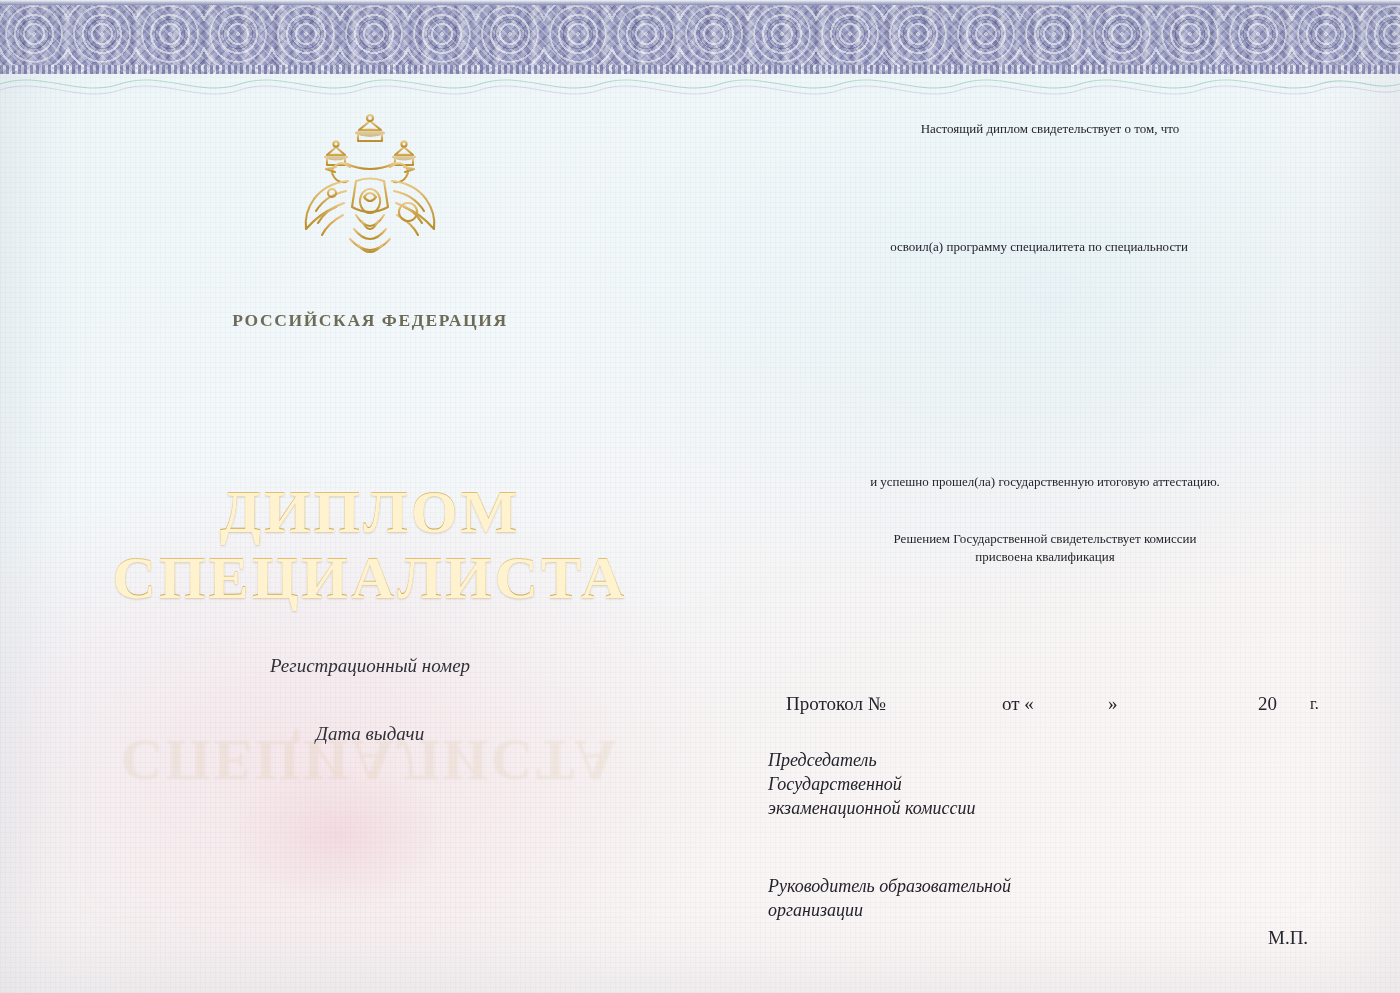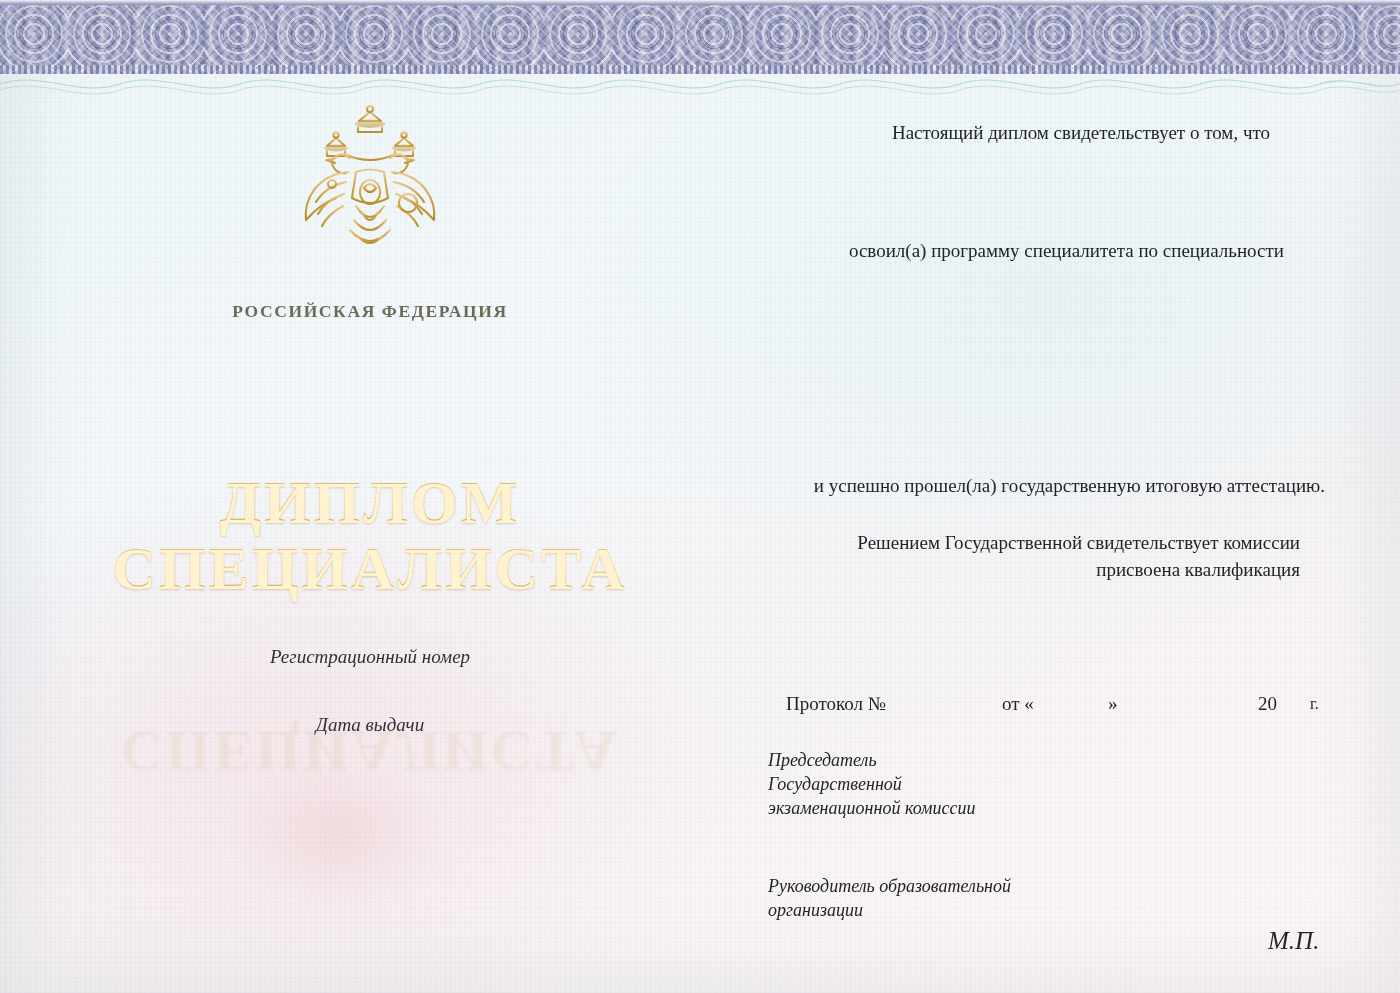--- a/index.html
+++ b/index.html
@@ -80,21 +80,21 @@
     left: 0; top: 68px;
     width: 1400px;
     height: 34px;
     pointer-events: none;
   }
 
   
   .left-col {
     position: absolute;
     left: 40px;
-    top: 92px;
+    top: 101px;
     width: 660px;
     text-align: center;
   }
   #emblem-wrap {
     width: 200px;
     height: 185px;
     margin: 10px auto 0;
   }
   .rf-label {
     margin-top: 14px;
@@ -158,23 +158,23 @@
 
   
   .right-col {
     position: absolute;
     left: 720px;
     top: 105px;
     width: 630px;
     color: #23232b;
   }
   .r-line {
-    font-size: 19px;
+    font-size: 13px;
     line-height: 1.42;
-    text-align: right;
+    text-align: center;
   }
   .pos-a { position:absolute; left: 110px; top: 15px; width: 440px; }
   .pos-b { position:absolute; left: 74px; top: 133px; width: 490px; }
   .pos-c { position:absolute; left: 45px; top: 368px; width: 560px; }
   .pos-d { position:absolute; left: 70px; top: 425px; width: 510px; }
 
   .protocol-row {
     position: absolute;
     left: 60px;
     top: 588px;
@@ -197,23 +197,22 @@
     font-size: 18px;
     line-height: 1.32;
     color: #23232b;
   }
   .sign-1 { top: 644px; }
   .sign-2 { top: 770px; }
   .mp {
     position: absolute;
     left: 548px;
     top: 822px;
-    font-size: 25px;
+    font-size: 19px;
     color: #23232b;
-    font-style: italic;
   }
 
   
   .wm-blob {
     position: absolute;
     left: 228px;
     top: 760px;
     width: 220px;
     height: 150px;
     border-radius: 50%;

